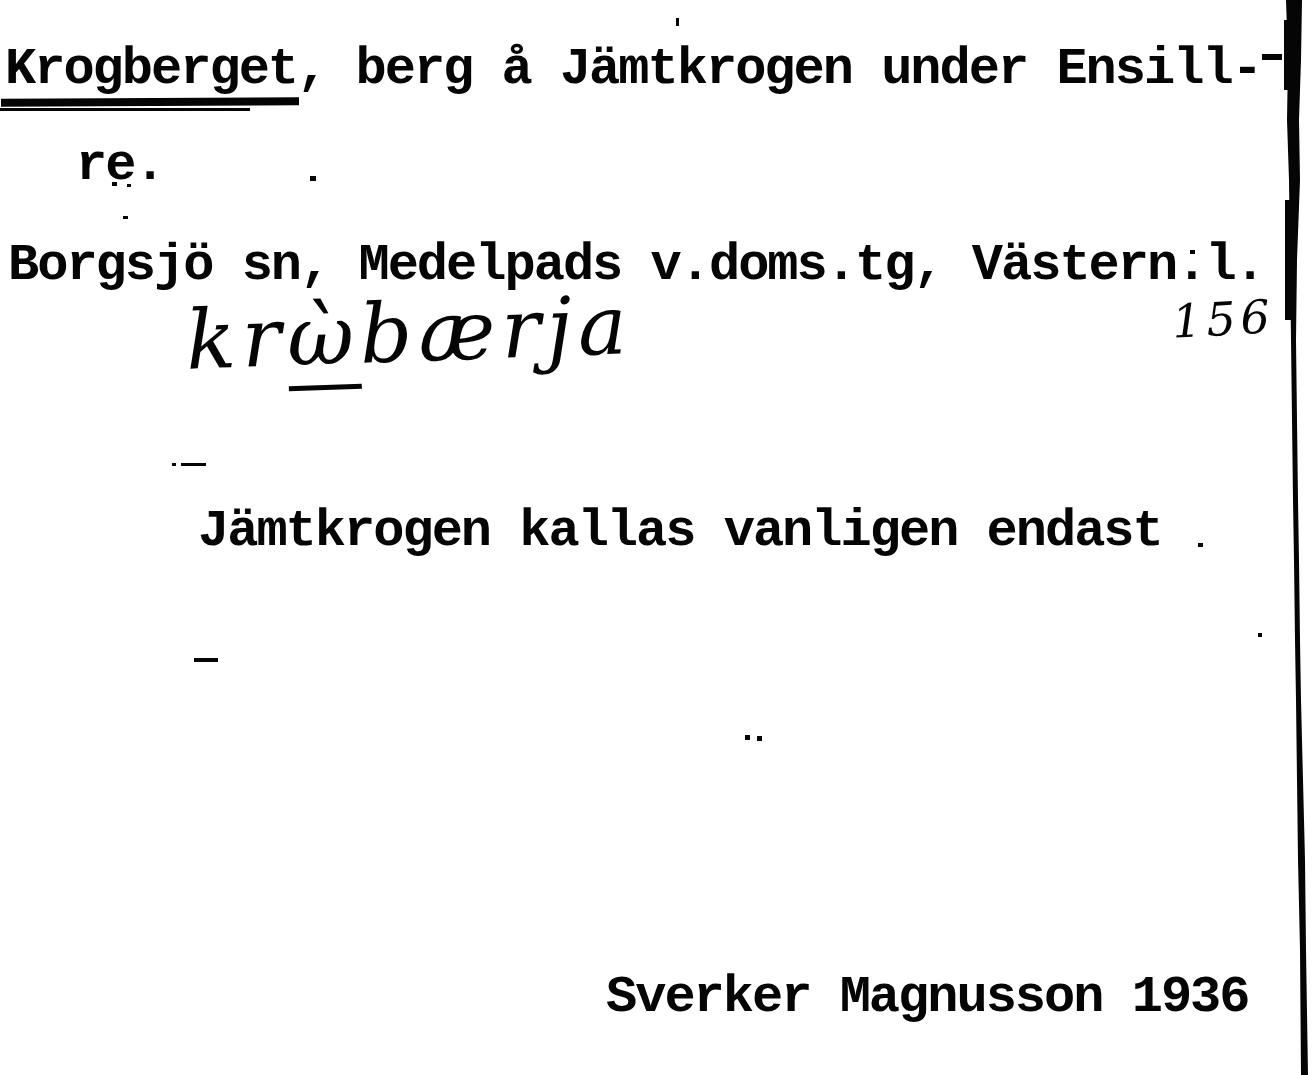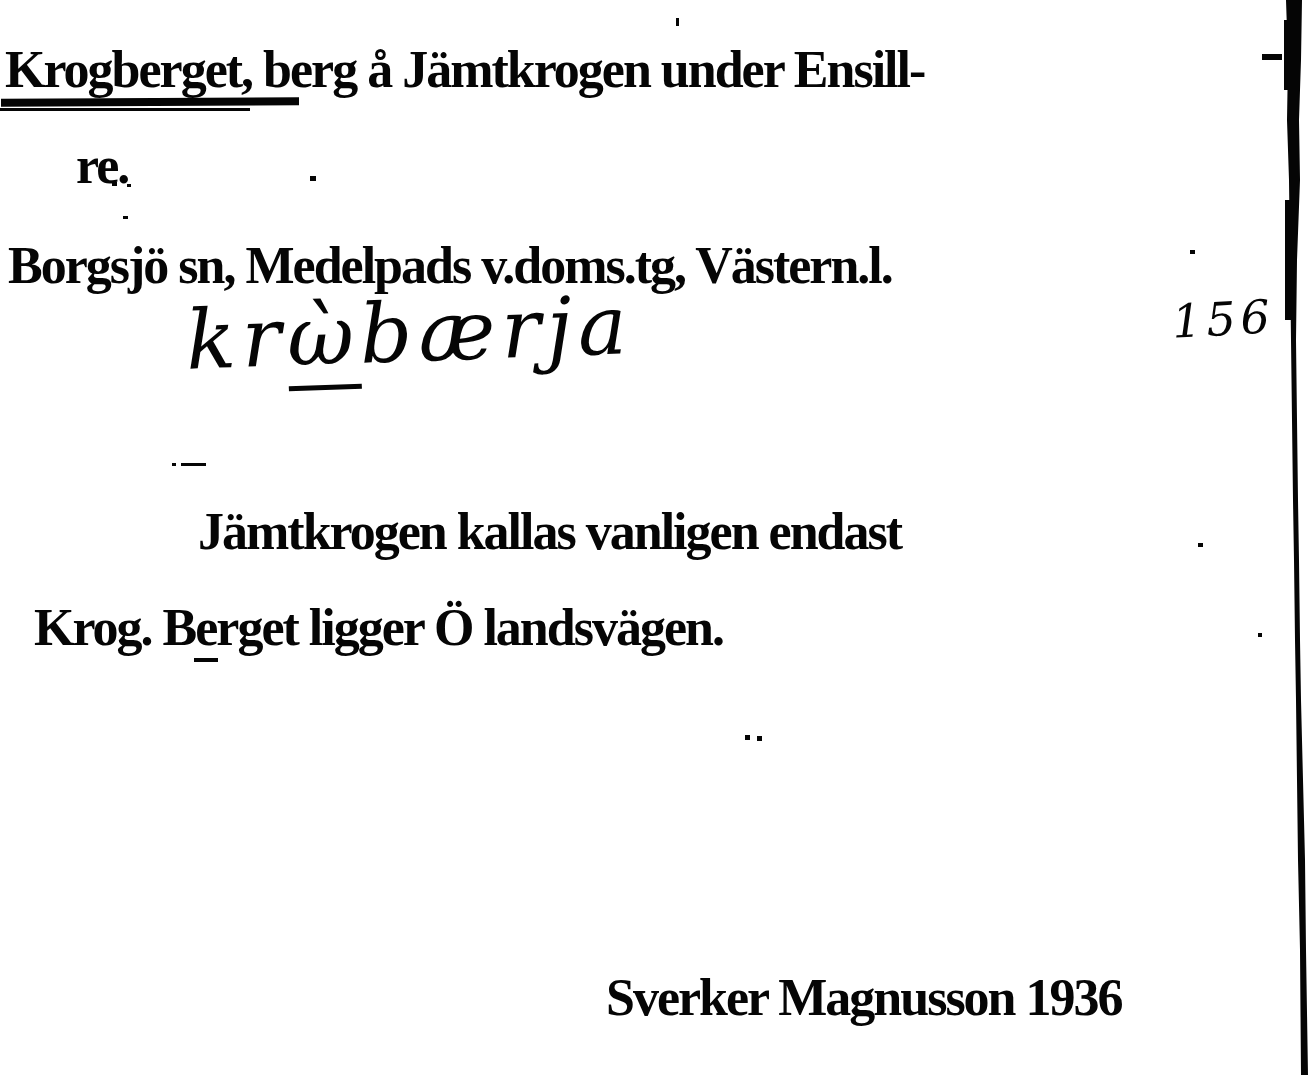--- a/index.html
+++ b/index.html
@@ -11,21 +11,21 @@
     position: relative;
     width: 1314px;
     height: 1075px;
     background: #ffffff;
     overflow: hidden;
     font-family: "Liberation Mono", "DejaVu Sans Mono", monospace;
     color: #050505;
   }
   .typed {
     position: absolute;
-    font-family: Liberation Serif, serif;
+    font-family: Liberation Mono, monospace;
     font-weight: 700;
     font-size: 52px;
     letter-spacing: -2px;
     line-height: 1;
     white-space: pre;
     color: #050505;
   }
   .headword-line { top: 44px; left: 5px; }
   .continuation-line { top: 140px; left: 76px; }
   .district-line { top: 240px; left: 8px; }
@@ -97,21 +97,20 @@
 
   <div class="typed continuation-line">re.</div>
 
   <div class="typed district-line">Borgsjö sn, Medelpads v.doms.tg, Västern.l.</div>
 
   <div class="handwriting phonetic"><span>kr</span><span class="accented-char">ὼ</span><span>bærja</span></div>
 
   <div class="handwriting page-number">156</div>
 
   <div class="typed note-line-1">Jämtkrogen kallas vanligen endast</div>
-  <div class="typed note-line-2">Krog. Berget ligger Ö landsvägen.</div>
 
   <div class="typed signature-line">Sverker Magnusson 1936</div>
 
   <svg class="edge-svg" viewBox="0 0 1314 1075" xmlns="http://www.w3.org/2000/svg">
     <polygon fill="#050505" points="
       1286,0 1302,0 1301,60 1299,120 1300,180 1297,260 1296,340 1297,420
       1298,500 1299,560 1300,640 1301,700 1303,780 1305,860 1306,950 1308,1075
       1301,1075 1300,950 1298,860 1297,780 1296,700 1295,640 1294,560
       1293,500 1292,420 1291,340 1290,260 1289,180 1287,120 1288,60"></polygon>
     <rect fill="#050505" x="1284" y="20" width="8" height="70"></rect>

